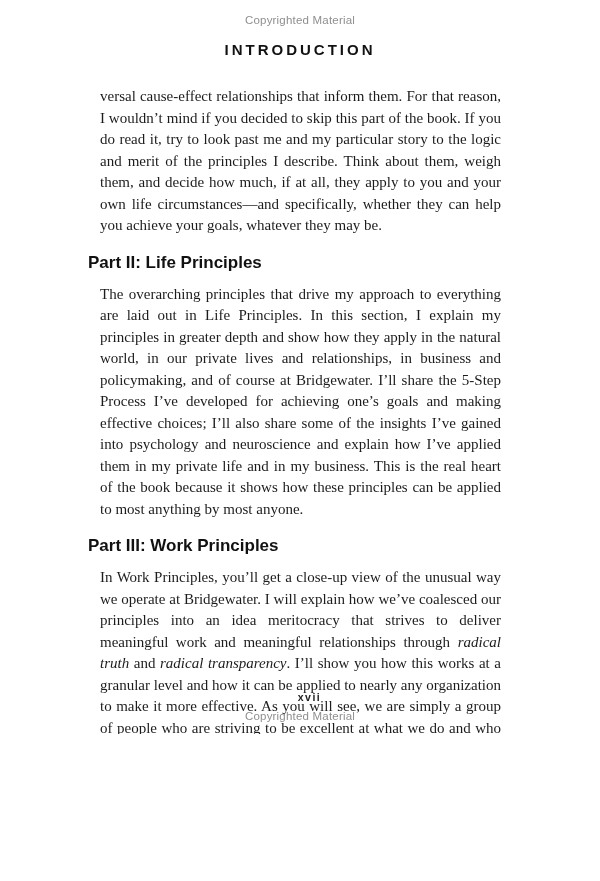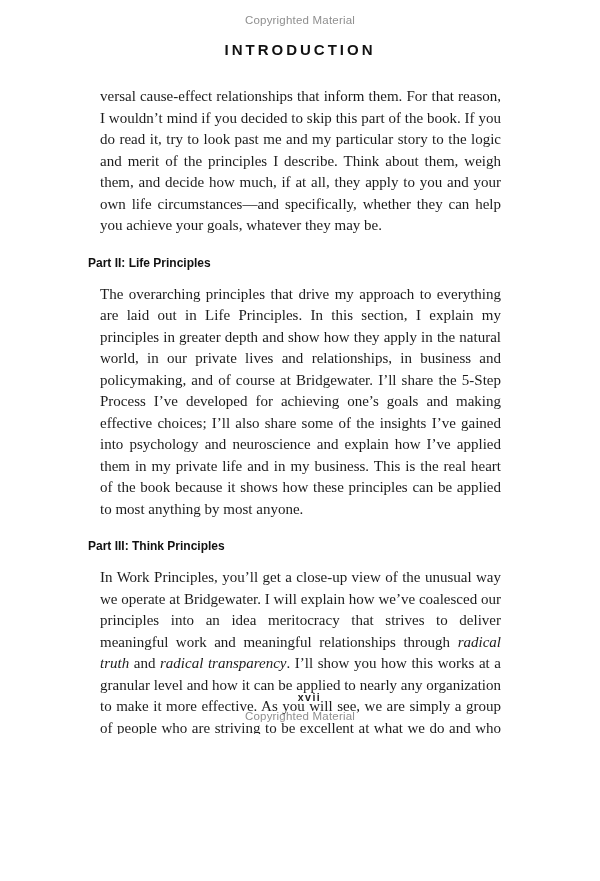--- a/index.html
+++ b/index.html
@@ -37,21 +37,21 @@
     font-size: 15px;
     line-height: 21.5px;
     color: #1c1c1c;
     text-align: justify;
     text-justify: inter-word;
   }
   .para { margin: 12px; }
   .part-heading {
     font-family: "Liberation Sans", sans-serif;
     font-weight: 700;
-    font-size: 12px;
+    font-size: 17px;
     color: #111111;
     text-align: left;
     margin: 17px 0 5px 0;
     line-height: 18px;
   }
   .para em { font-style: italic; }
   .footer {
     position: absolute;
     left: 0;
     right: 0;
@@ -78,21 +78,21 @@
   <div class="running-head">INTRODUCTION</div>
 
   <div class="body-text">
 
     <p class="para">versal cause-effect relationships that inform them. For that reason, I wouldn’t mind if you decided to skip this part of the book. If you do read it, try to look past me and my particular story to the logic and merit of the principles I describe. Think about them, weigh them, and decide how much, if at all, they apply to you and your own life circumstances—and specifically, whether they can help you achieve your goals, whatever they may be.</p>
 
     <h2 class="part-heading">Part II: Life Principles</h2>
 
     <p class="para">The overarching principles that drive my approach to everything are laid out in Life Principles. In this section, I explain my principles in greater depth and show how they apply in the natural world, in our private lives and relationships, in business and policymaking, and of course at Bridgewater. I’ll share the 5-Step Process I’ve developed for achieving one’s goals and making effective choices; I’ll also share some of the insights I’ve gained into psychology and neuroscience and explain how I’ve applied them in my private life and in my business. This is the real heart of the book because it shows how these principles can be applied to most anything by most anyone.</p>
 
-    <h2 class="part-heading">Part III: Think Principles</h2>
+    <h2 class="part-heading">Part III: Work Principles</h2>
 
     <p class="para"><span>In Work Principles, you’ll get a close-up view of the unusual way we operate at Bridgewater. I will explain how we’ve coalesced our principles into an idea meritocracy that strives to deliver meaningful work and meaningful relationships through </span><em>radical truth</em><span> and </span><em>radical transparency</em><span>. I’ll show you how this works at a granular level and how it can be applied to nearly any organization to make it more effective. As you will see, we are simply a group of people who are striving to be excellent at what we do and who recognize that we don’t know much relative to what we need to know. We believe that thoughtful, unemotional disagreement by independent thinkers can be converted into believability-weighted decision making that is smarter and more effective than the sum of its parts. Because the power of a group is so much greater than the power of an individual, I believe these work</span></p>
 
   </div>
 
   <div class="footer">
     <div class="page-number">xvii</div>
     <div class="copyright bottom">Copyrighted Material</div>
   </div>
 

